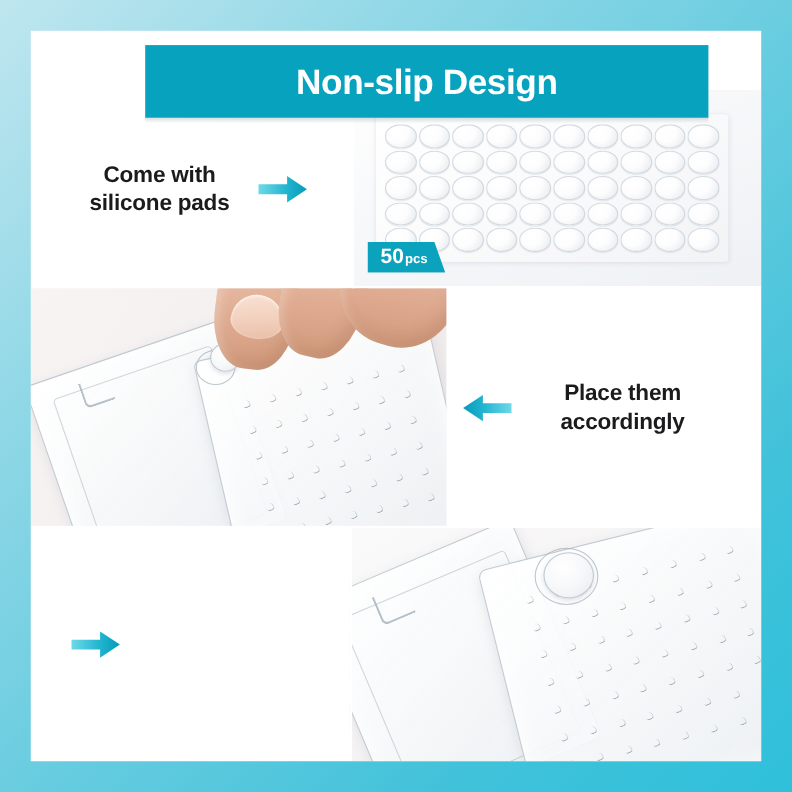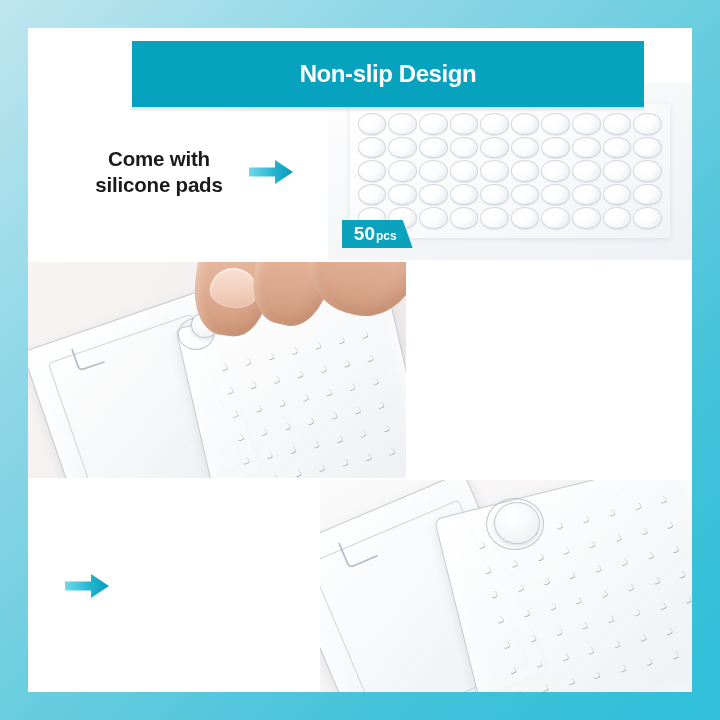--- a/index.html
+++ b/index.html
@@ -42,21 +42,21 @@
     width: 512px;
     height: 66px;
     background: #07a2be;
     z-index: 6;
     display: flex;
     align-items: center;
     justify-content: center;
   }
   #banner-title {
     color: #ffffff;
-    font-size: 24px;
+    font-size: 32px;
     font-weight: bold;
     letter-spacing: -0.4px;
     line-height: 1;
     white-space: nowrap;
   }
   #banner-shadow {
     position: absolute;
     left: 104px;
     top: 78px;
     width: 512px;
@@ -75,21 +75,21 @@
   .cell { position: relative; overflow: hidden; height: 100%; }
 
   .text-cell {
     display: flex;
     align-items: center;
     background: #ffffff;
   }
   .photo-cell { background: #f6f2f2; }
 
   
-  #row1 .text-cell  { width: 292px; padding-left: 14px; }
+  #row1 .text-cell  { width: 292px; }
   #row1 .photo-cell { width: 372px; }
   
   #row2 .photo-cell { width: 378px; }
   #row2 .text-cell  { width: 286px; }
   
   #row3 .text-cell  { width: 290px; }
   #row3 .photo-cell { width: 374px; }
 
   
   .caption-wrap {
@@ -374,20 +374,36 @@
           <div class="pad-ring" style="left:150px; top:56px; width:34px; height:30px;"></div>
           <div class="pad-on-tray" style="left:163px; top:50px; width:26px; height:24px;"></div>
 
           <div class="finger" style="left:170px; top:-72px; width:74px; height:146px; transform: rotate(7deg);"></div>
           <div class="nail" style="left:182px; top:6px; width:48px; height:40px; transform: rotate(7deg);"></div>
           <div class="finger" style="left:232px; top:-88px; width:76px; height:152px; transform: rotate(13deg);"></div>
           <div class="finger" style="left:286px; top:-96px; width:110px; height:150px; transform: rotate(16deg); border-radius:38% 38% 46% 46% / 52% 52% 38% 38%;"></div>
         </div>
       </div>
 
+      <div class="cell text-cell">
+        <div class="caption-wrap">
+          <svg class="arrow" viewBox="0 0 46 30">
+            <defs>
+              <linearGradient id="gradL2" x1="0" y1="0" x2="1" y2="0">
+                <stop offset="0%" stop-color="#059bb9"></stop>
+                <stop offset="45%" stop-color="#24b6d1"></stop>
+                <stop offset="100%" stop-color="#6fd9e8"></stop>
+              </linearGradient>
+            </defs>
+            <path d="M45 10.5 H19 V3 L1 15 L19 27 V19.5 H45 Z" fill="url(#gradL2)"></path>
+          </svg>
+          <div class="caption">Place them
+accordingly</div>
+        </div>
+      </div>
 
       <div class="divider-h" style="top:-2px;"></div>
     </div>
 
     <div class="row" id="row3">
 
       <div class="cell text-cell">
         <div class="caption-wrap">
           <svg class="arrow" viewBox="0 0 46 30">
             <defs>

